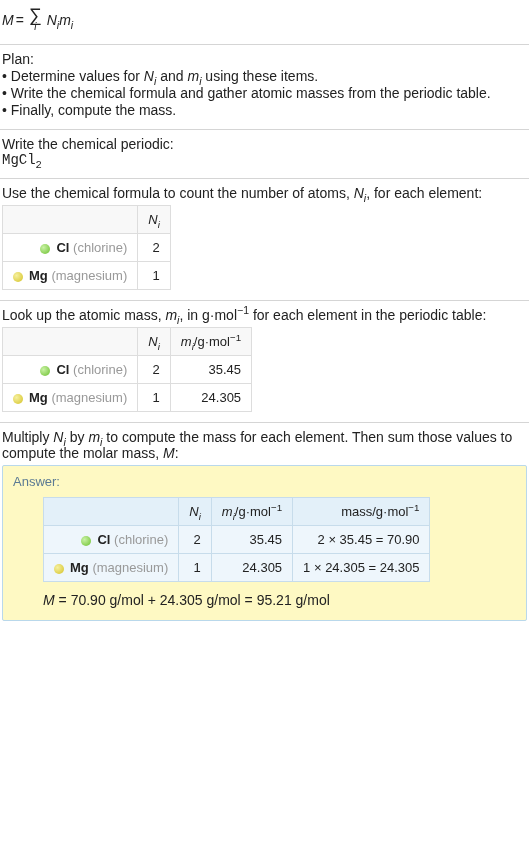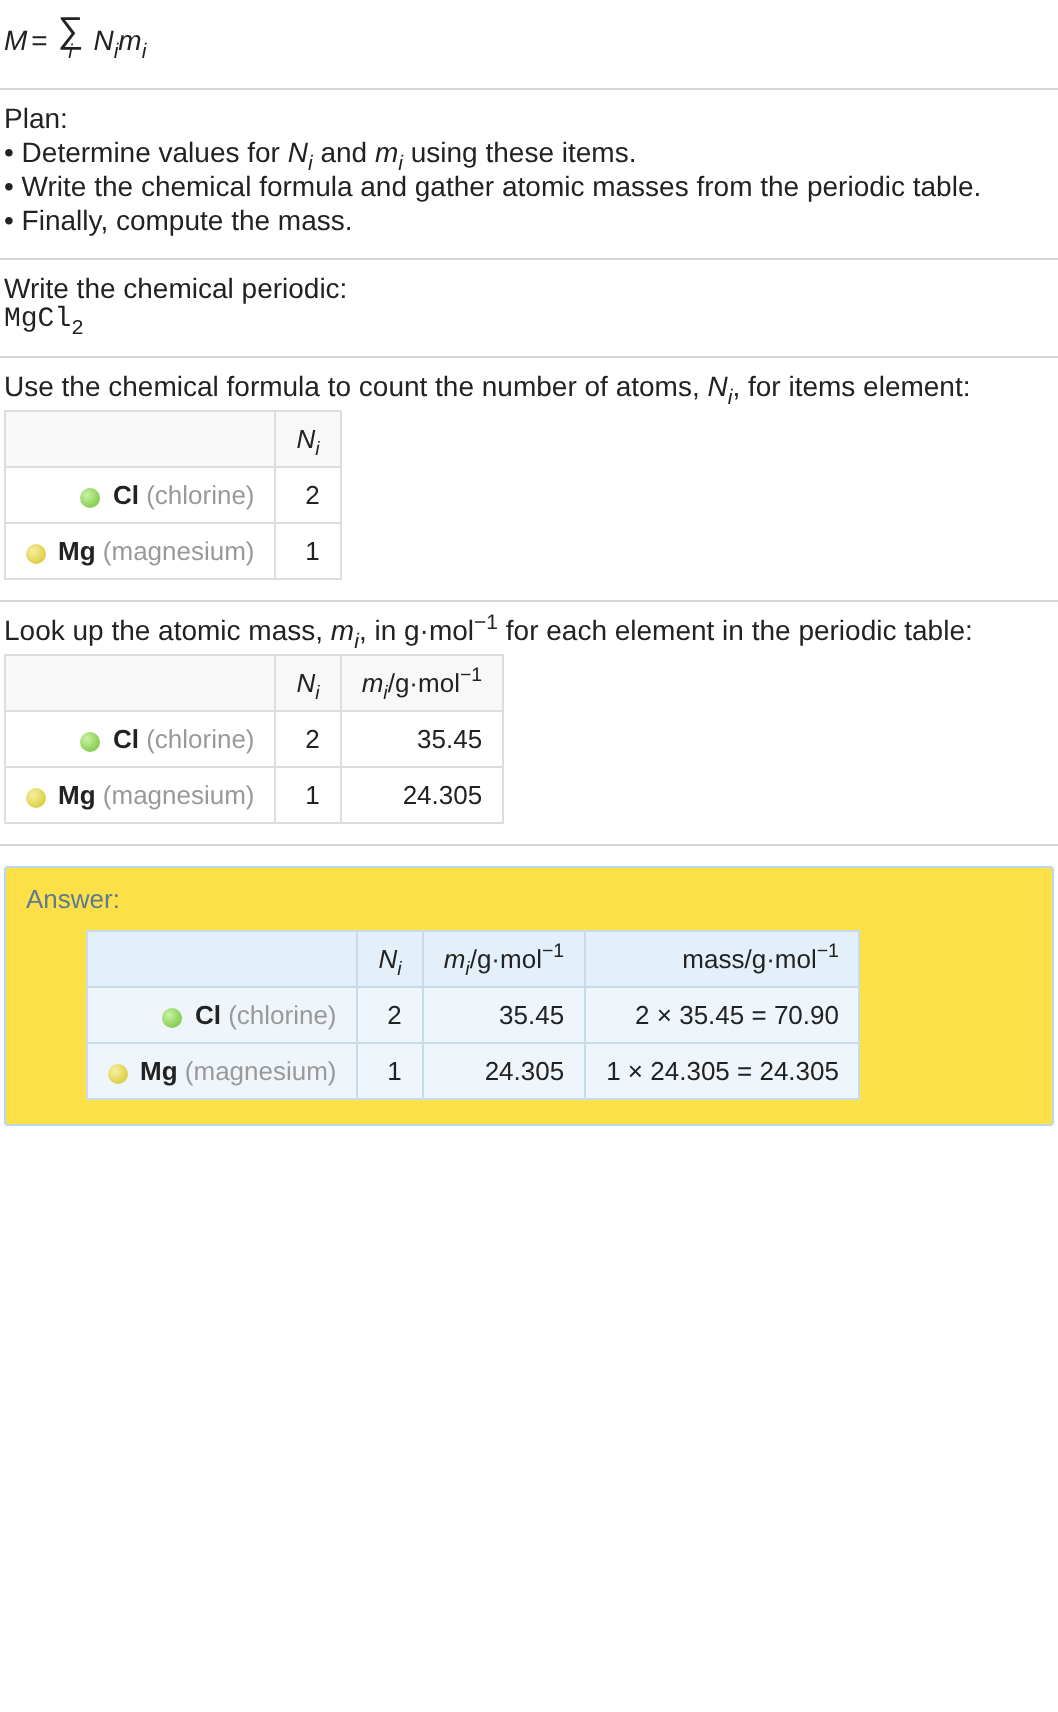--- a/index.html
+++ b/index.html
@@ -59,21 +59,21 @@
     border-radius: 50%;
     margin-right: 6px;
     vertical-align: middle;
   }
   .dot.green  { background: radial-gradient(circle at 35% 35%, #c9f2a5, #6bbf2e); }
   .dot.yellow { background: radial-gradient(circle at 35% 35%, #f6f0a0, #d4c225); }
   .elemname { color:#999; }
   .mi { font-style: italic; }
 
   .answer-box {
-    background: #fde047;
+    background: #fef9c3;
     border: 1px solid #b9d8eb;
     border-radius: 2px;
     padding: 8px 10px 12px 10px;
     margin-top: 4px;
   }
   .answer-box .label {
     color: #5b7a93;
     font-size: 13px;
     margin-bottom: 8px;
   }
@@ -117,21 +117,21 @@
 
 <div class="section">
   <div>Write the chemical periodic:</div>
   <div class="chem">
     <span>MgCl</span><sub class="upright">2</sub>
   </div>
 </div>
 
 <div class="section">
   <div>
-    <span>Use the chemical formula to count the number of atoms, </span><span class="mi">N</span><sub>i</sub><span>, for items element:</span>
+    <span>Use the chemical formula to count the number of atoms, </span><span class="mi">N</span><sub>i</sub><span>, for each element:</span>
   </div>
   <table class="data">
     <tbody>
         <tr>
       <th></th>
       <th class="num"><span class="mi">N</span><sub>i</sub></th>
     </tr>
     <tr>
       <td><span class="dot green"></span><b>Cl</b> <span class="elemname">(chlorine)</span></td>
       <td class="num">2</td>
@@ -163,20 +163,23 @@
     <tr>
       <td><span class="dot yellow"></span><b>Mg</b> <span class="elemname">(magnesium)</span></td>
       <td class="num">1</td>
       <td>24.305</td>
     </tr>
   </tbody>
     </table>
 </div>
 
 <div class="section" style="border-bottom:none;">
+  <div>
+    <span>Multiply </span><span class="mi">N</span><sub>i</sub><span> by </span><span class="mi">m</span><sub>i</sub><span> to compute the mass for each element. Then sum those values to compute the molar mass, </span><span class="mi">M</span><span>:</span>
+  </div>
 
   <div class="answer-box">
     <div class="label">Answer:</div>
     <table class="data">
       <tbody>
           <tr>
         <th></th>
         <th class="num"><span class="mi">N</span><sub>i</sub></th>
         <th><span class="mi">m</span><sub>i</sub><span class="upright">/g·mol</span><sup class="upright">−1</sup></th>
         <th><span class="upright">mass/g·mol</span><sup class="upright">−1</sup></th>
@@ -188,14 +191,17 @@
         <td>2 × 35.45 = 70.90</td>
       </tr>
       <tr>
         <td><span class="dot yellow"></span><b>Mg</b> <span class="elemname">(magnesium)</span></td>
         <td class="num">1</td>
         <td>24.305</td>
         <td>1 × 24.305 = 24.305</td>
       </tr>
     </tbody>
       </table>
+    <div class="final-line">
+      <span class="mi">M</span><span class="upright"> = 70.90 g/mol + 24.305 g/mol = 95.21 g/mol</span>
+    </div>
   </div>
 </div>
 
 </body></html>

